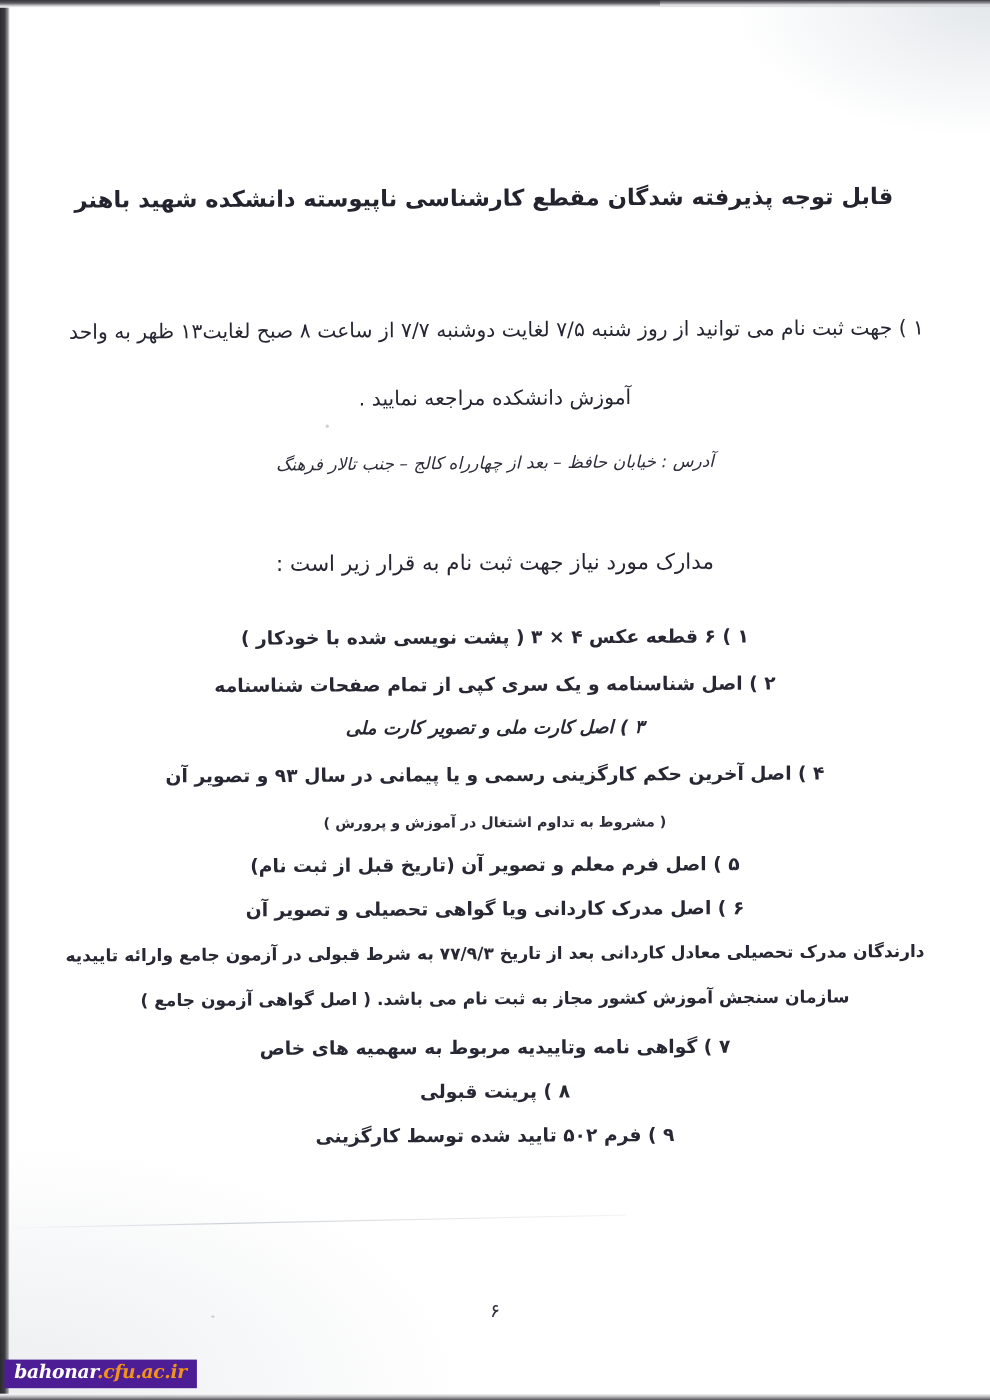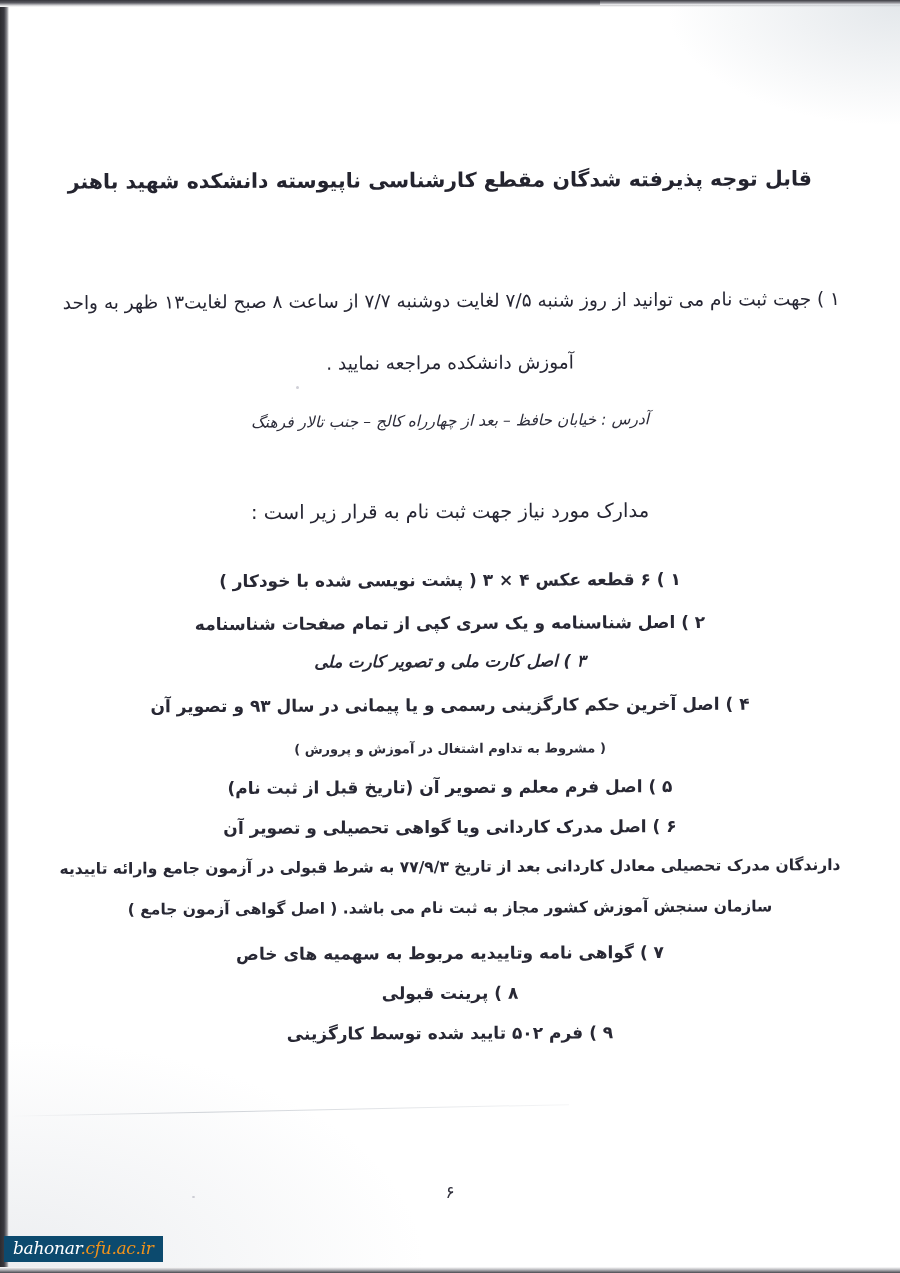--- a/index.html
+++ b/index.html
@@ -186,25 +186,25 @@
     text-align: center;
     font-size: 17px;
     color: #31313d;
   }
 
   
   .watermark {
     position: absolute;
     left: 4px;
     bottom: 11px;
-    background: #0c4a6e;
+    background: #4c1d95;
     padding: 4px 9px 5px 9px;
     font-family: "DejaVu Serif", "Liberation Serif", serif;
     font-style: italic;
-    font-weight: normal;
+    font-weight: bold;
     font-size: 17px;
     letter-spacing: -0.3px;
     line-height: 1;
     direction: ltr;
     white-space: nowrap;
   }
   .watermark .wm-name { color: #ffffff; }
   .watermark .wm-domain { color: #f0921b; }
 
   .speck {

